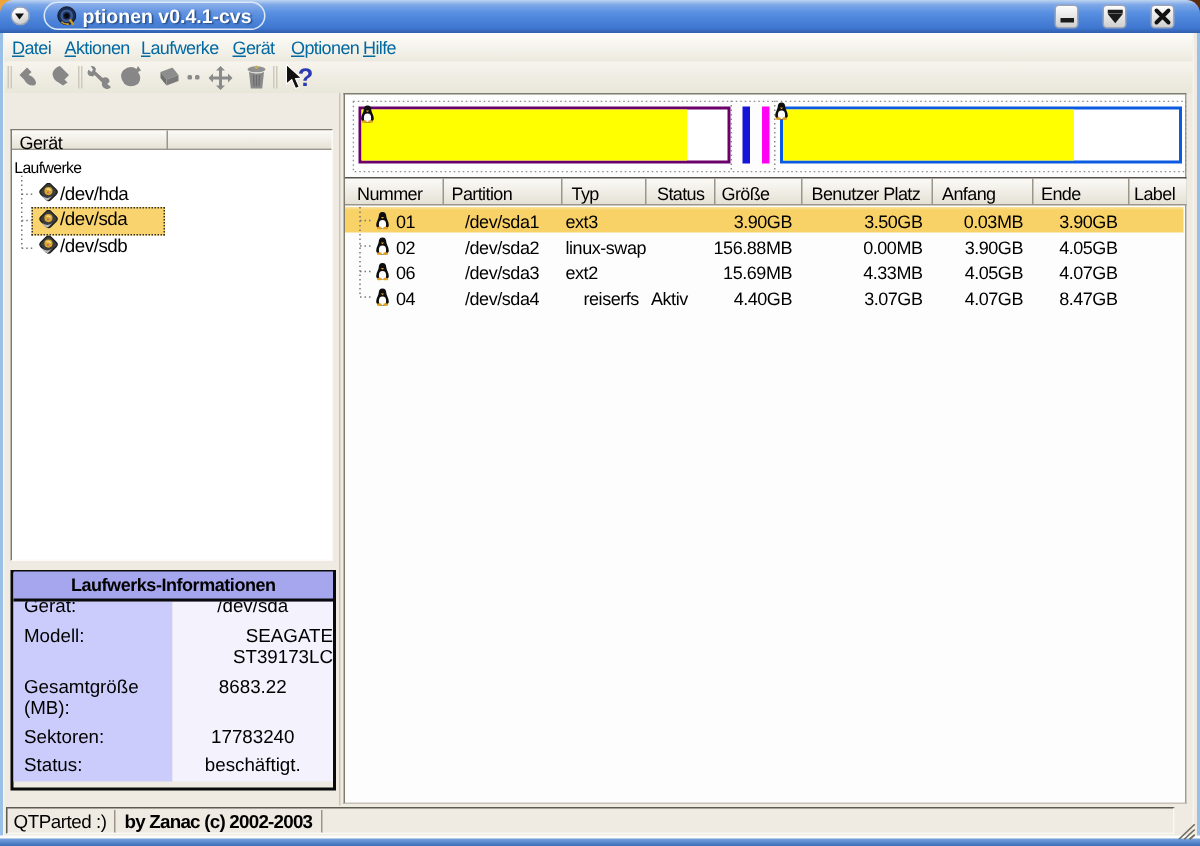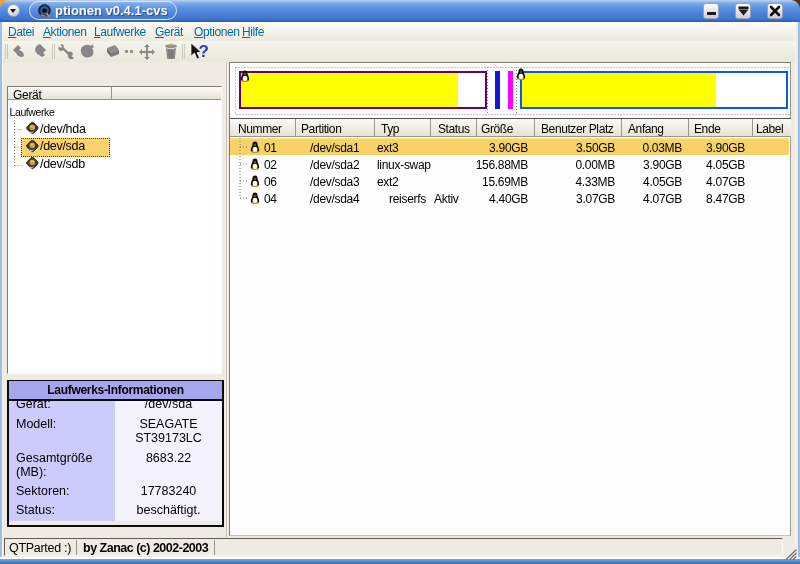--- a/index.html
+++ b/index.html
@@ -160,21 +160,21 @@
 
 <div class="a" style="left:7px;top:380px;width:217px;height:147px;background:#efebe2;border:2px solid #0a0a0a;"></div>
 <div class="a" style="left:9px;top:401px;width:106px;height:120px;background:#ccccfc;"></div>
 <div class="a" style="left:115px;top:401px;width:107px;height:120px;background:#f3f2fd;"></div>
 
 <div class="a" style="left:16px;top:397px;font-size:12.5px;color:#000;">Gerät:</div>
 <div class="a" style="left:115px;top:397px;width:107px;text-align:center;font-size:12.5px;color:#000;">/dev/sda</div>
 <div class="a" style="left:9px;top:381px;width:213px;height:20px;background:#a6a6ee;border-bottom:2px solid #0a0a0a;
 text-align:center;font-size:12px;font-weight:bold;color:#000;line-height:19px;letter-spacing:-0.3px;">Laufwerks-Informationen</div>
 <div class="a" style="left:16px;top:417px;font-size:12.5px;color:#000;">Modell:</div>
-<div class="a" style="left:115px;top:417px;width:107px;text-align:center;font-size:12.5px;color:#000;">SEAGATE<br>ST39173LC</div>
+<div class="a" style="left:115px;top:417px;width:107px;text-align:right;font-size:12.5px;color:#000;">SEAGATE<br>ST39173LC</div>
 <div class="a" style="left:16px;top:451px;font-size:12.5px;color:#000;">Gesamtgröße<br>(MB):</div>
 <div class="a" style="left:115px;top:451px;width:107px;text-align:center;font-size:12.5px;color:#000;">8683.22</div>
 <div class="a" style="left:16px;top:484px;font-size:12.5px;color:#000;">Sektoren:</div>
 <div class="a" style="left:115px;top:484px;width:107px;text-align:center;font-size:12.5px;color:#000;">17783240</div>
 <div class="a" style="left:16px;top:503px;font-size:12.5px;color:#000;">Status:</div>
 <div class="a" style="left:115px;top:503px;width:107px;text-align:center;font-size:12.5px;color:#000;">beschäftigt.</div>
 
 <div class="a" style="left:226px;top:62px;width:1px;height:475px;background:#c9c5b9;"></div>
 
 <div class="a" style="left:229px;top:62px;width:562px;height:474px;background:#fdfdfd;

